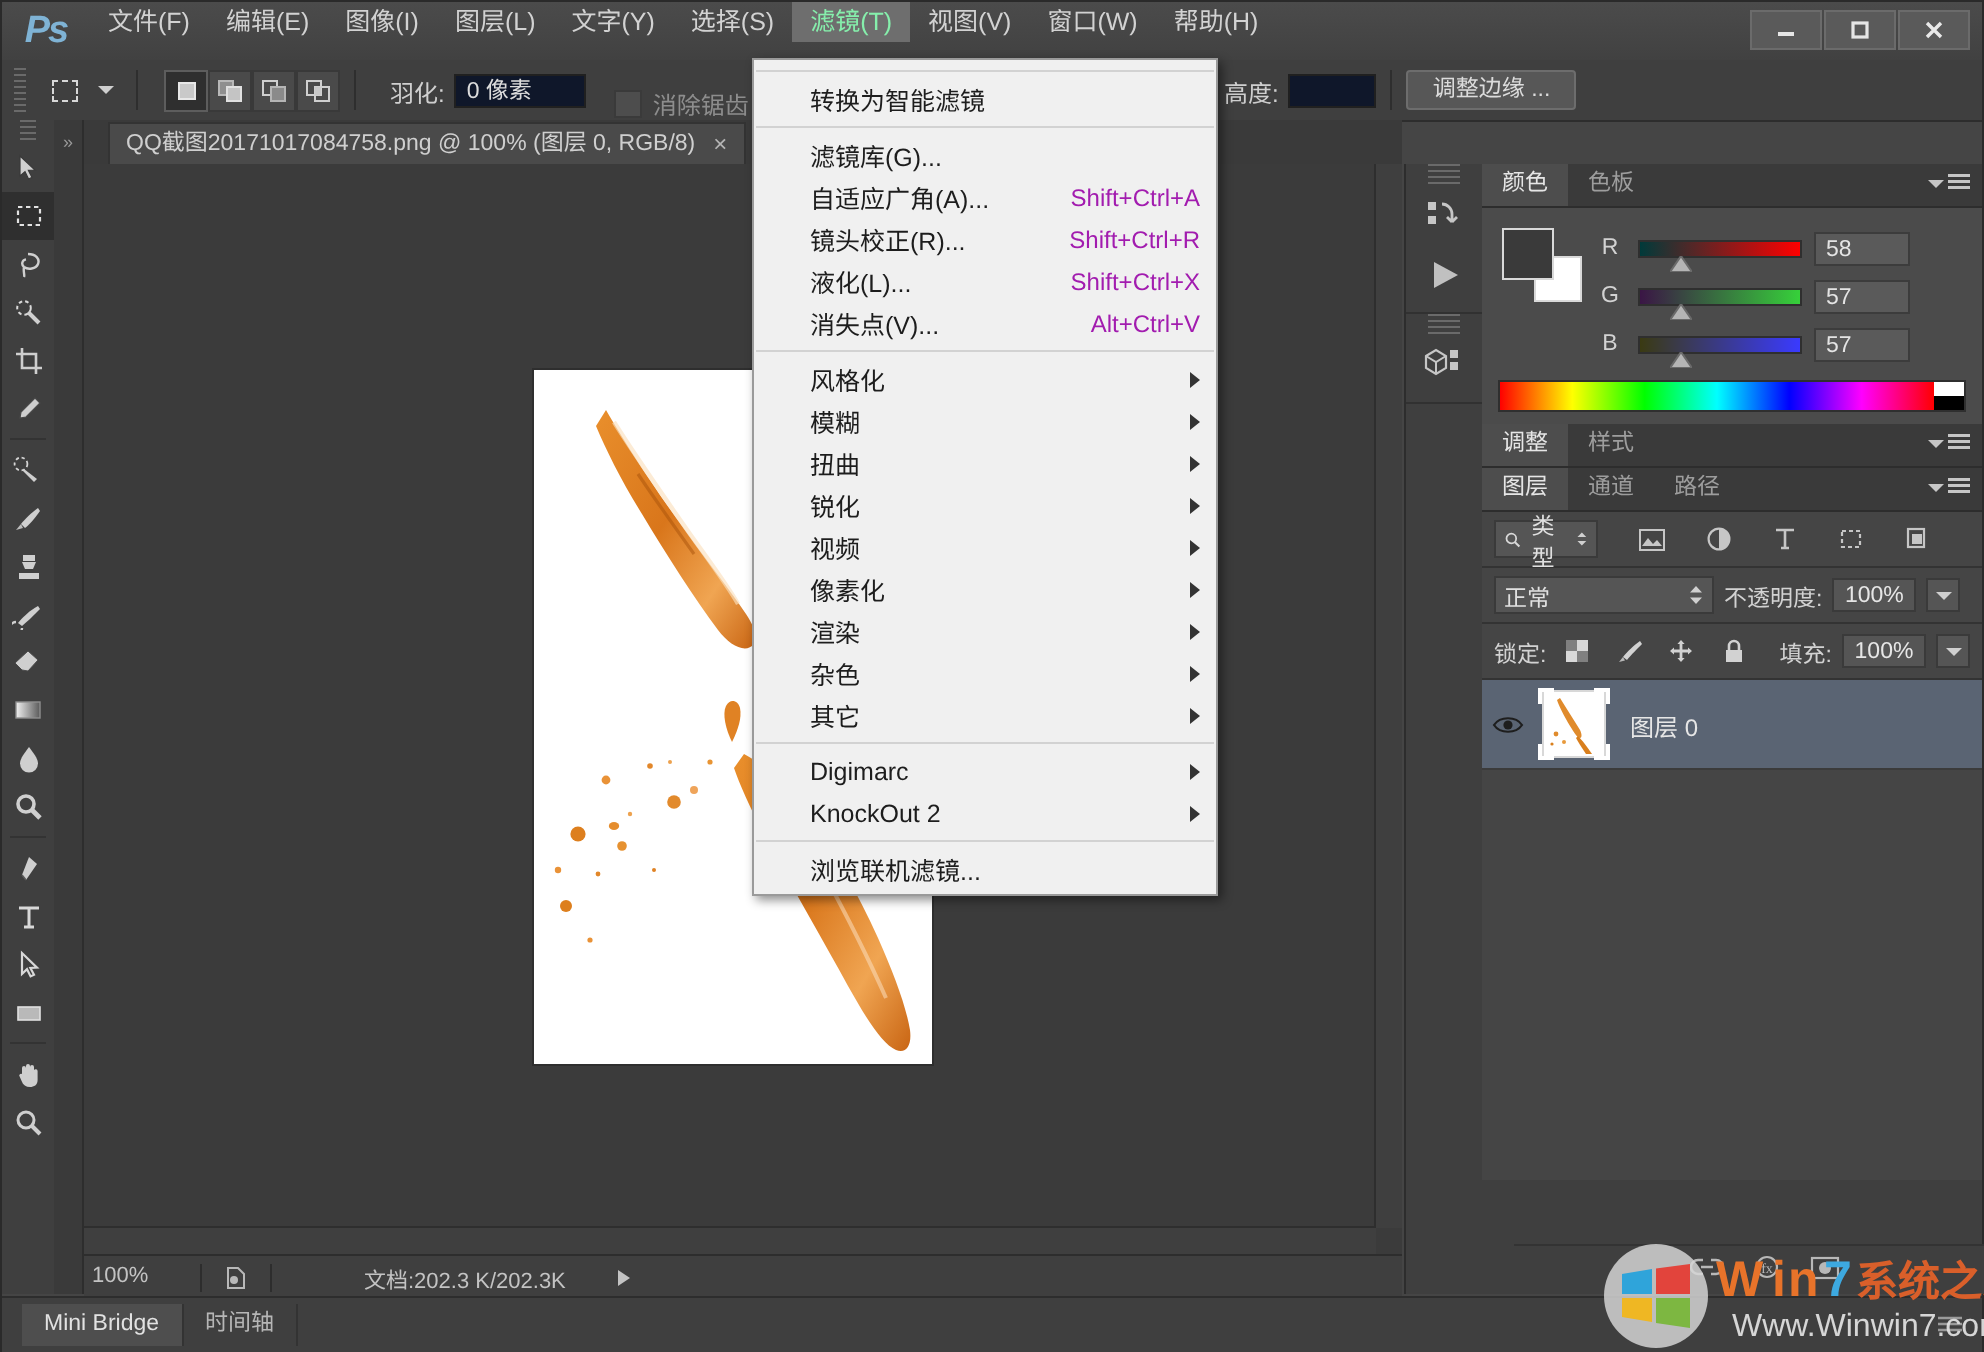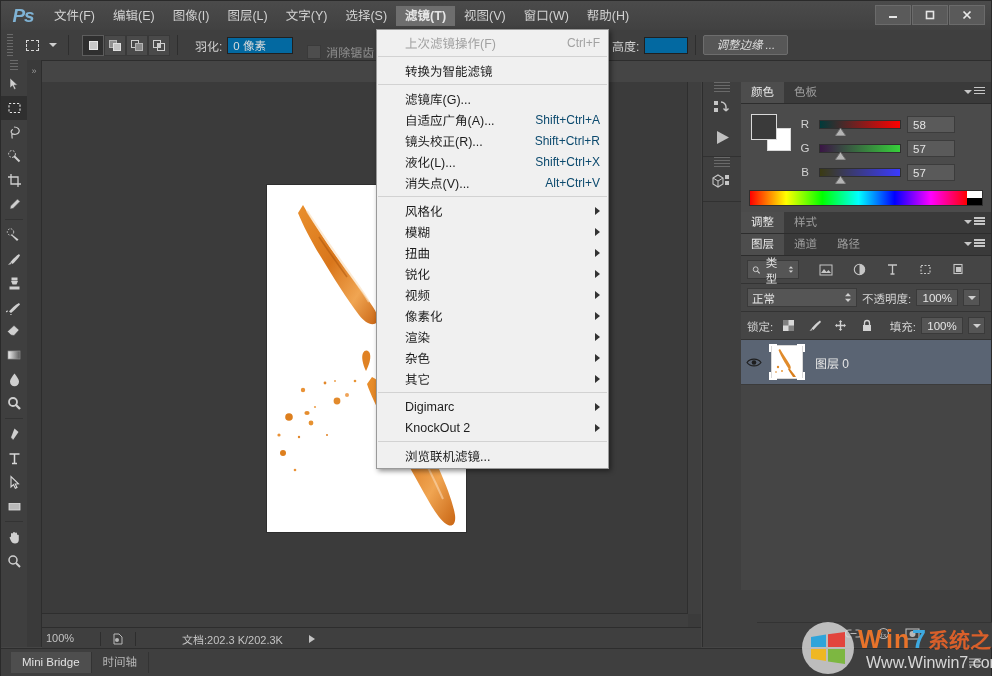--- a/index.html
+++ b/index.html
@@ -9,51 +9,51 @@
     font-size:12px;color:#c8c8c8;
     -webkit-font-smoothing:antialiased;
   }
   #app{position:relative;width:992px;height:676px;background:#454545;}
 
   
   .win-border{position:absolute;inset:0;border:1px solid #2a2a2a;box-sizing:border-box;}
 
   
   .menubar{position:absolute;left:1px;top:1px;width:990px;height:29px;
-    background:linear-gradient(#4b4b4b,#414141);display:flex;align-items:center;}
+    background:linear-gradient(#4b4b4b,#414141);display:flex;align-items:flex-start;}
   .ps-logo{width:44px;height:29px;display:flex;align-items:center;justify-content:center;
     font-weight:bold;font-size:19px;color:#7fb3d5;letter-spacing:-1px;font-style:italic;}
   .menu-item{padding:0 9px;height:20px;line-height:20px;font-size:12.5px;color:#d2d2d2;cursor:default;white-space:nowrap;}
-  .menu-item.active{background:#6e6e6e;color:#e5e5e5;font-weight:bold;}
+  .menu-item.active{background:#6e6e6e;color:#86efac;}
   .win-ctrls{position:absolute;right:6px;top:4px;display:flex;gap:1px;}
   .win-btn{width:36px;height:20px;background:#5a5a5a;border:1px solid #6b6b6b;
     display:flex;align-items:center;justify-content:center;color:#e6e6e6;font-size:11px;box-sizing:border-box;}
   .win-btn svg{display:block;}
 
   
   .optionsbar{position:absolute;left:1px;top:30px;width:990px;height:30px;
     background:#3f3f3f;border-bottom:1px solid #2d2d2d;display:flex;align-items:center;}
   .grip{width:10px;height:22px;margin:0 4px 0 4px;
     background-image:repeating-linear-gradient(to bottom,#6a6a6a 0 1px,transparent 1px 3px);
     background-size:6px 3px;background-repeat:repeat-y;background-position:2px 3px;}
   .tool-preview{width:26px;height:22px;display:flex;align-items:center;justify-content:center;}
   .marq-icon{width:13px;height:11px;border:1px dashed #d8d8d8;box-sizing:border-box;}
   .caret-dn{width:0;height:0;border-left:4px solid transparent;border-right:4px solid transparent;border-top:4px solid #cfcfcf;}
   .opt-sep{width:1px;height:20px;background:#2e2e2e;margin:0 7px;}
   .btn-group{display:flex;margin-left:6px;}
   .sq-btn{width:22px;height:21px;background:#4a4a4a;border:1px solid #393939;
     display:flex;align-items:center;justify-content:center;box-sizing:border-box;}
   .sq-btn.on{background:#2f2f2f;border-color:#5d5d5d;}
   .opt-label{margin-left:10px;margin-right:5px;font-size:12px;color:#cfcfcf;white-space:nowrap;}
-  .opt-input{background:#0369a1;border:1px solid #202020;height:17px;line-height:17px;
+  .opt-input{background:#0f172a;border:1px solid #202020;height:17px;line-height:17px;
     color:#dcdcdc;font-size:11.5px;padding:0 5px;box-sizing:border-box;}
   .chk{width:12px;height:12px;background:#4d4d4d;border:1px solid #3a3a3a;display:inline-block;margin-right:5px;vertical-align:-2px;}
   .dim{color:#8d8d8d;}
   .refine-btn{height:20px;line-height:19px;padding:0 12px;background:#575757;
-    border:1px solid #6d6d6d;border-radius:2px;color:#dcdcdc;font-size:11.5px;box-sizing:border-box;font-style:italic;}
+    border:1px solid #6d6d6d;border-radius:2px;color:#dcdcdc;font-size:11.5px;box-sizing:border-box;}
 
   
   .toolbar{position:absolute;left:1px;top:60px;width:26px;height:587px;background:#3f3f3f;border-right:1px solid #2d2d2d;}
   .tb-grip{height:12px;background-image:repeating-linear-gradient(to bottom,#6a6a6a 0 1px,transparent 1px 3px);
     background-size:8px 3px;background-repeat:repeat-y;background-position:9px 3px;}
   .tool{height:24px;display:flex;align-items:center;justify-content:center;position:relative;}
   .tool.sel{background:#2f2f2f;}
   .tool svg{display:block;}
   .tsep{height:1px;background:#333;margin:3px 4px;}
 
@@ -133,21 +133,21 @@
   .corner{position:absolute;width:6px;height:6px;border-color:#fff;border-style:solid;border-width:0;}
   .layername{margin-left:8px;font-size:12px;color:#e6e6e6;}
   .layerfooter{position:absolute;left:16px;bottom:0;width:250px;height:24px;background:#3f3f3f;border-top:1px solid #333;
     display:flex;align-items:center;justify-content:center;gap:14px;}
 
   
   .dropdown{position:absolute;left:376px;top:29px;width:233px;background:#f0f0f0;
     border:1px solid #9a9a9a;box-shadow:2px 2px 5px rgba(0,0,0,.45);z-index:50;padding:2px 0;box-sizing:border-box;}
   .mrow{display:flex;align-items:center;height:21px;padding:0 8px 0 28px;font-size:12.5px;color:#1d1d1d;position:relative;white-space:nowrap;}
   .mrow.disabled{color:#a2a2a2;}
-  .mrow .shortcut{margin-left:auto;font-size:12px;color:#0c4a6e;padding-left:18px;}
+  .mrow .shortcut{margin-left:auto;font-size:12px;color:#a21caf;padding-left:18px;}
   .mrow.disabled .shortcut{color:#a2a2a2;}
   .mrow .arrow{margin-left:auto;width:0;height:0;border-top:4px solid transparent;border-bottom:4px solid transparent;border-left:5px solid #333;}
   .msep{height:1px;background:#d2d2d2;margin:3px 1px;}
 </style>
 </head>
 <body>
 
 <div id="app">
   <div class="win-border"></div>
 
@@ -362,20 +362,26 @@
           <circle cx="6" cy="6" r="4" fill="none" stroke="#cfcfcf" stroke-width="1.5"></circle>
           <path d="M9 9 L13 13" stroke="#cfcfcf" stroke-width="2"></path>
         </svg>
     </div>
   </div>
 
   <div class="leftstrip">
     <div class="chev">»</div>
   </div>
 
+  <div class="tabstrip">
+    <div class="doctab">
+      <span>QQ截图20171017084758.png @ 100% (图层 0, RGB/8)</span>
+      <span class="x">×</span>
+    </div>
+  </div>
 
   <div class="canvaswrap">
     <div class="artboard">
       <svg width="199" height="347" viewBox="0 0 199 347">
         <rect width="199" height="347" fill="#ffffff"></rect>
         <defs>
           <linearGradient id="og1" x1="0" y1="0" x2="1" y2="1">
             <stop offset="0" stop-color="#e98f2c"></stop>
               <stop offset="0.45" stop-color="#d9761b"></stop>
             <stop offset="0.75" stop-color="#f0a552"></stop>
@@ -673,24 +679,20 @@
     <div class="btab on">Mini Bridge</div>
     <div class="btab">时间轴</div>
     <div style="margin-left:auto;margin-right:10px;color:#9a9a9a;">
       <svg width="12" height="10" viewBox="0 0 12 10">
           <path d="M0 2 h12 M0 5 h12 M0 8 h12" stroke="#9a9a9a" stroke-width="1.3"></path>
         </svg>
     </div>
   </div>
 
   <div class="dropdown">
-    <div class="mrow disabled">
-      <span>上次滤镜操作(F)</span>
-      <span class="shortcut">Ctrl+F</span>
-    </div>
     <div class="msep"></div>
     <div class="mrow">
       <span>转换为智能滤镜</span>
     </div>
     <div class="msep"></div>
     <div class="mrow">
       <span>滤镜库(G)...</span>
     </div>
     <div class="mrow">
       <span>自适应广角(A)...</span>

